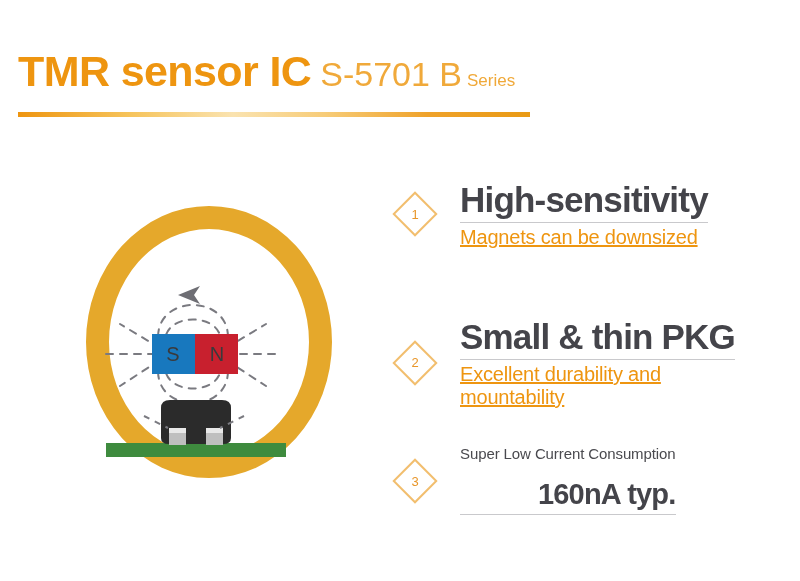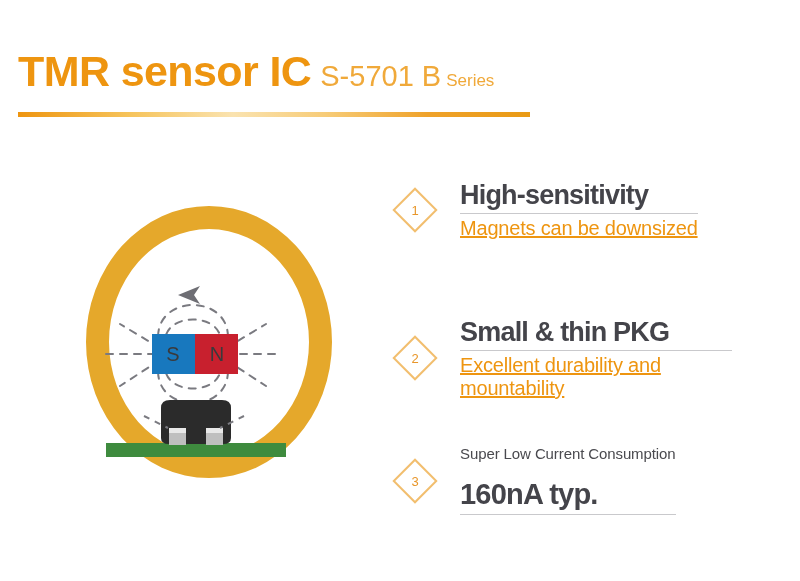--- a/index.html
+++ b/index.html
@@ -11,21 +11,21 @@
   .stage{position:absolute;left:0;top:12px;width:800px;height:581px;}
 
   
   .header{position:absolute;left:18px;top:38px;width:760px;height:72px;}
   .title-row{display:flex;align-items:baseline;white-space:nowrap;}
   .title-main{
     font-size:43px;font-weight:700;color:#EE9510;letter-spacing:-0.6px;
     line-height:1;
   }
   .title-model{
-    font-size:29px;font-weight:400;color:#F0A93A;letter-spacing:0px;
+    font-size:34px;font-weight:400;color:#F0A93A;letter-spacing:0px;
     margin-left:9px;line-height:1;
   }
   .title-series{
     font-size:17px;font-weight:400;color:#F0A93A;margin-left:5px;line-height:1;text-align:center;
   }
   .title-bar{
     position:absolute;left:0px;top:62px;width:512px;height:5px;
     background:linear-gradient(to right,#EE9510 0%,#F6C45C 22%,#FAE3B0 42%,
                #F7CC78 60%,#EFA22A 80%,#E99A14 100%);
   }
@@ -57,24 +57,24 @@
     display:flex;align-items:center;justify-content:center;
     font-size:13px;color:#E8962A;font-weight:400;
   }
 
   .ftext{margin-left:22px;}
   .eyebrow{
     font-size:15px;color:#4A4A4F;line-height:1.15;margin-bottom:16px;
     white-space:nowrap;letter-spacing:-0.1px;
   }
   .fhead{
-    font-size:27px;font-weight:700;color:#44444A;line-height:1.12;
+    font-size:35px;font-weight:700;color:#44444A;line-height:1.12;
     white-space:nowrap;letter-spacing:-0.8px;
   }
-  .fhead.small{font-size:29px;}
+  .fhead.small{font-size:29px;text-align:right;}
   .fdiv{height:1px;background:#C9C9CC;margin:3px 0 3px 0;}
   .fsub{
     font-size:20px;color:#EE9510;line-height:1.14;letter-spacing:-0.2px;text-decoration:underline;
   }
 </style>
 </head>
 <body>
 
 <div class="stage">
 

